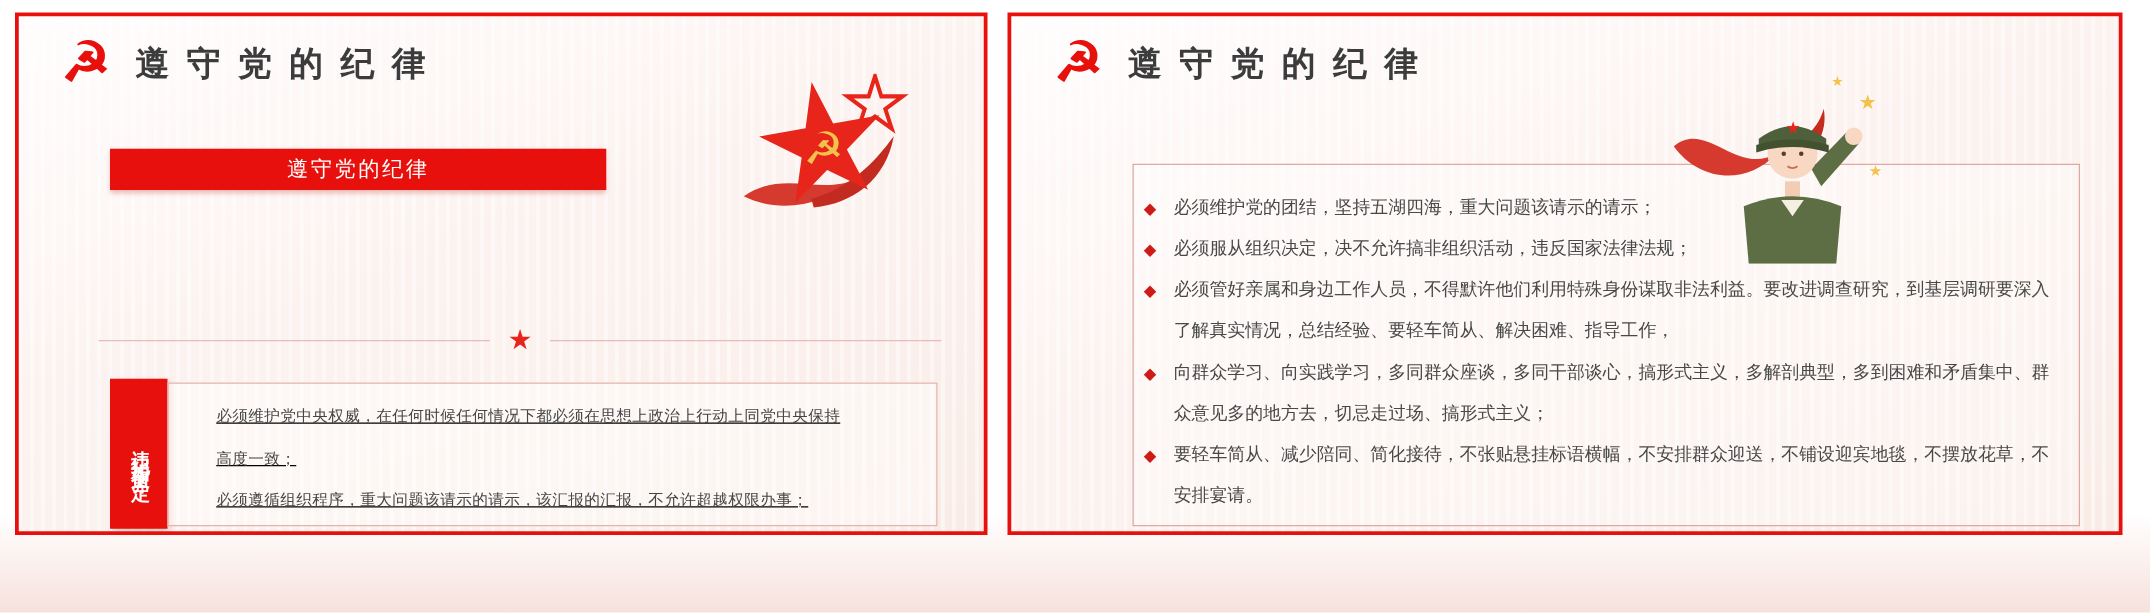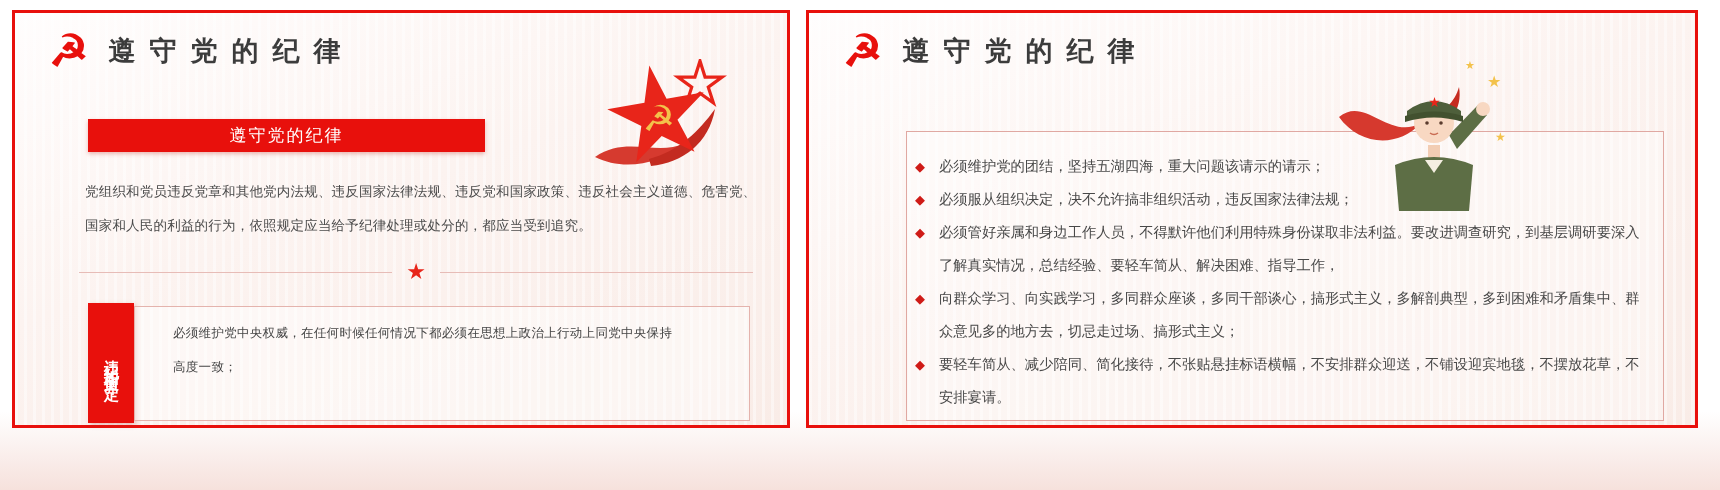--- a/index.html
+++ b/index.html
@@ -42,20 +42,21 @@
     box-shadow:2px 2px 5px rgba(180,40,30,.3);
   }
   .rules-tab span{
     writing-mode:vertical-rl;text-orientation:upright;
     color:#ffffff;font-size:15px;letter-spacing:5px;font-weight:bold;
   }
   .rules-box{
     position:absolute;left:119px;top:293px;width:616px;height:115px;box-sizing:border-box;
     border:1px solid #e4b3ad;background:rgba(255,255,255,.45);
     padding:10px 74px 10px 38px;
+    text-decoration:underline;
   }
   .rules-box p{margin:0;font-size:12.5px;line-height:33.5px;color:#454545;letter-spacing:.3px;}
 
   
   .bullets-box{
     position:absolute;left:97px;top:118px;width:758px;height:290px;box-sizing:border-box;
     border:1px solid #e0a8a2;background:rgba(255,255,255,.35);
     padding:18px 12px 8px 8px;
   }
   .bullet{display:flex;font-size:14.3px;line-height:33px;color:#484848;}
@@ -81,34 +82,34 @@
       <polygon points="50,0 61,35 98,35 68,57 79,91 50,70 21,91 32,57 2,35 39,35" fill="none" stroke="#e8251a" stroke-width="7"></polygon>
     </g>
     <g transform="translate(20,6) rotate(-10 50 50) scale(1.02)">
       <polygon points="50,0 61,35 98,35 68,57 79,91 50,70 21,91 32,57 2,35 39,35" fill="#e8251a"></polygon>
     </g>
     <text x="72" y="72" text-anchor="middle" font-size="36" fill="#f3c24b" font-family="Liberation Sans, sans-serif">☭</text>
   </svg>
 
   <div class="banner">遵守党的纪律</div>
 
-  <p class="intro">党组织和党员违反党章和其他党内法规、违反国家法律法规、违反党和国家政策、违反社会主义道德、危害党、国家和人民的利益的行为，依照规定应当给予纪律处理或处分的，都应当受到追究。</p>
 
   <div class="divider">
     <span class="line"></span>
     <span class="star">★</span>
     <span class="line"></span>
   </div>
 
   <div class="rules-tab">
     <span>违纪如何界定</span>
   </div>
 
   <div class="rules-box">
     <p>必须维护党中央权威，在任何时候任何情况下都必须在思想上政治上行动上同党中央保持高度一致；</p>
+    <p>必须遵循组织程序，重大问题该请示的请示，该汇报的汇报，不允许超越权限办事；</p>
   </div>
 </div>
 
 <div class="slide" id="slide-right">
   <div class="header">
     <span class="emblem">☭</span>
     <span class="slide-title">遵守党的纪律</span>
   </div>
 
   <svg class="soldier" viewBox="0 0 175 158">

